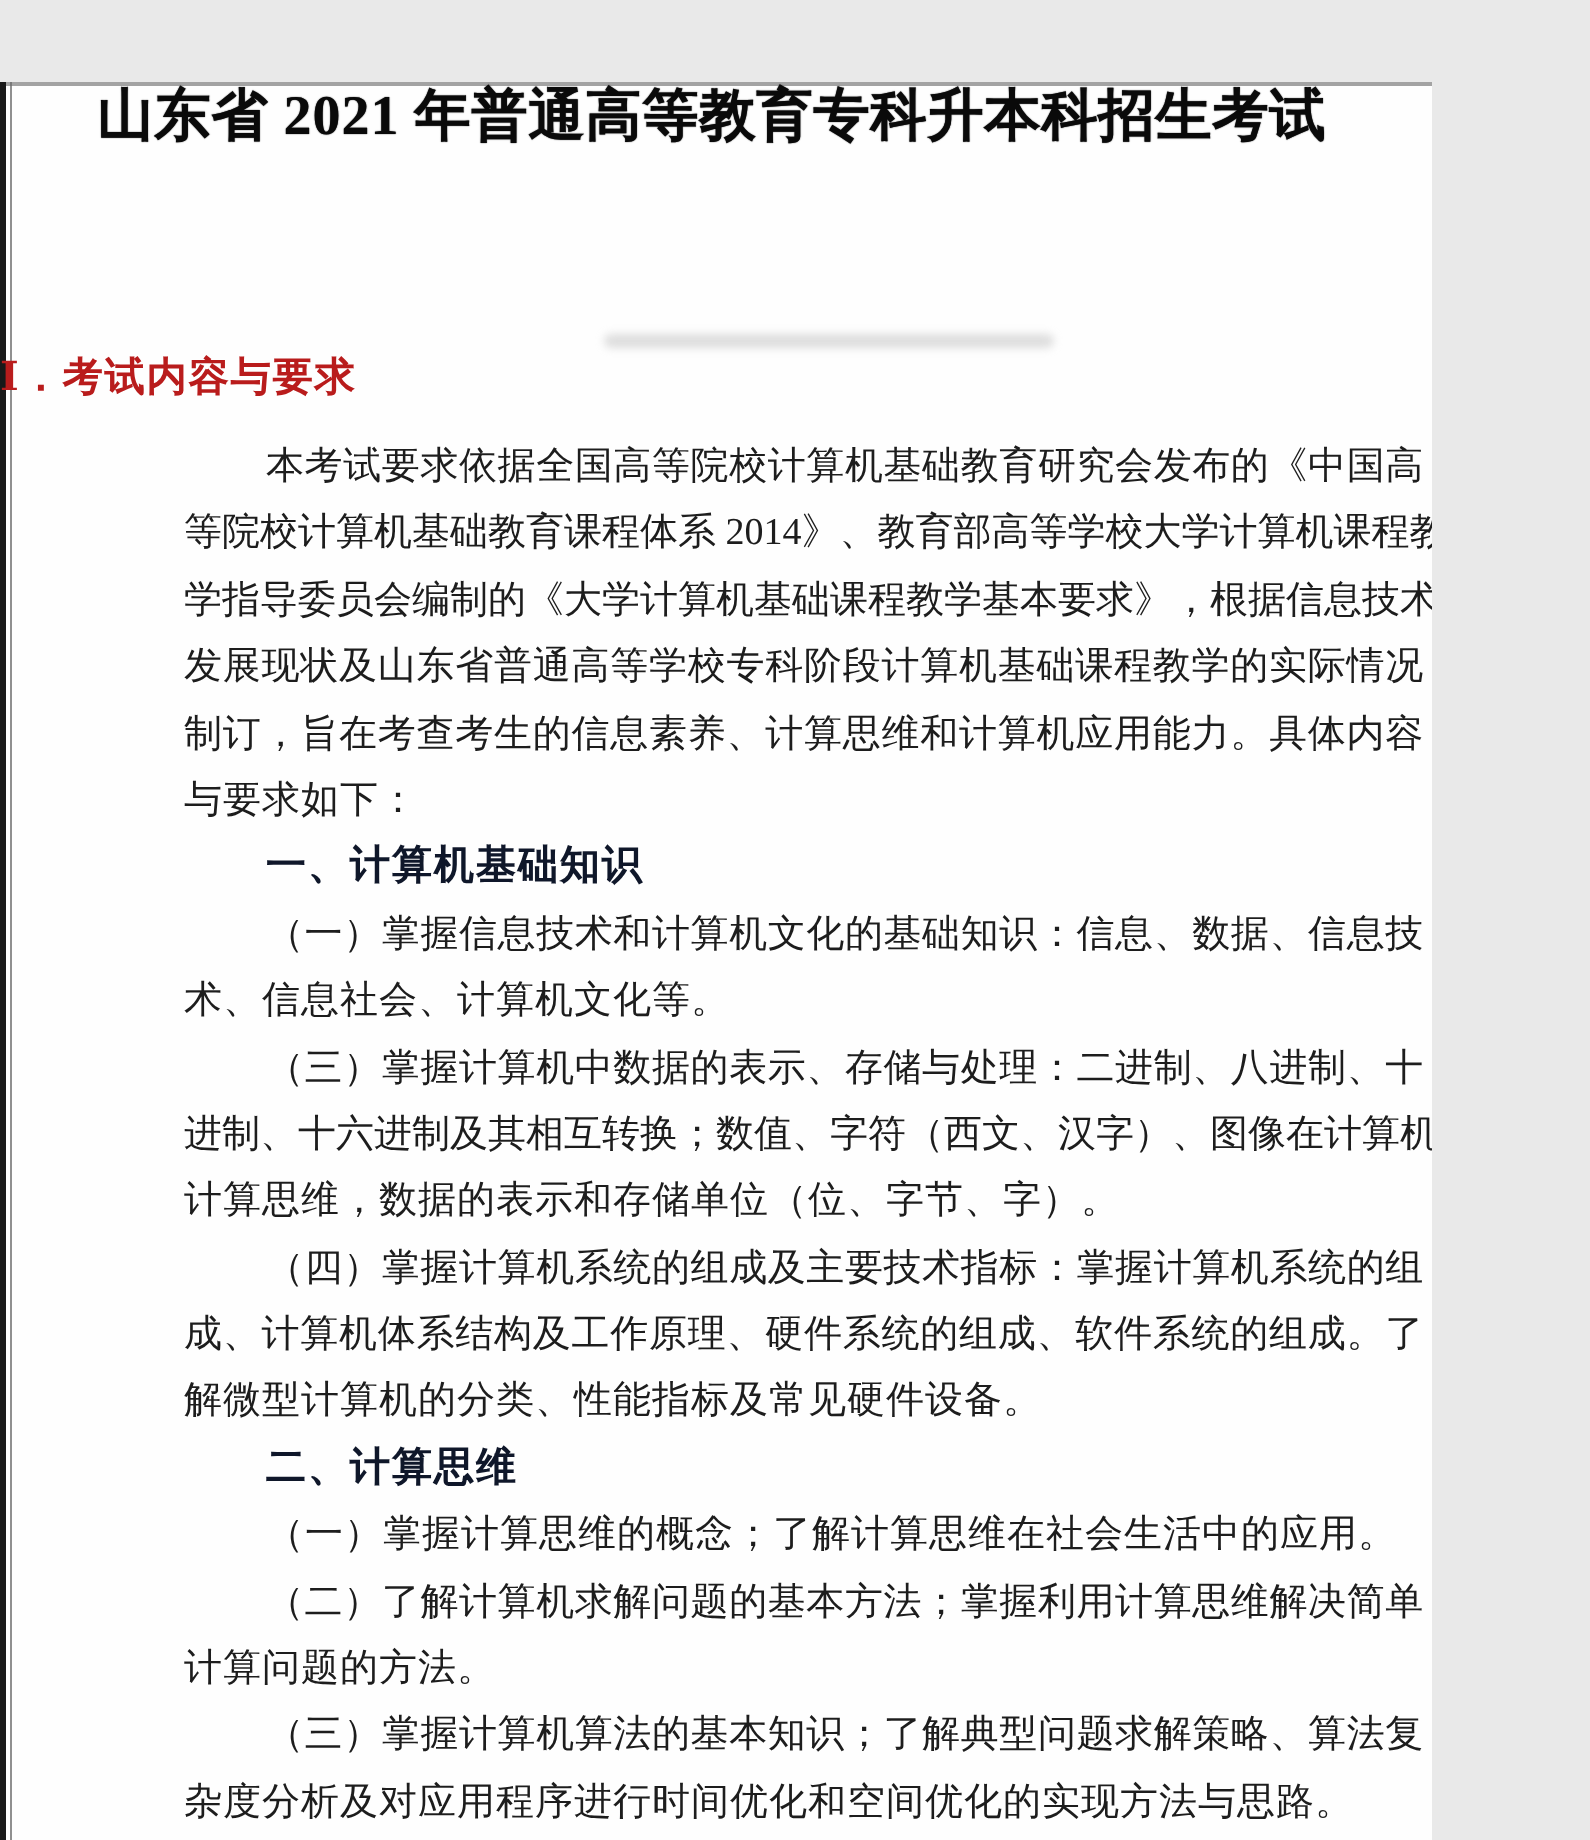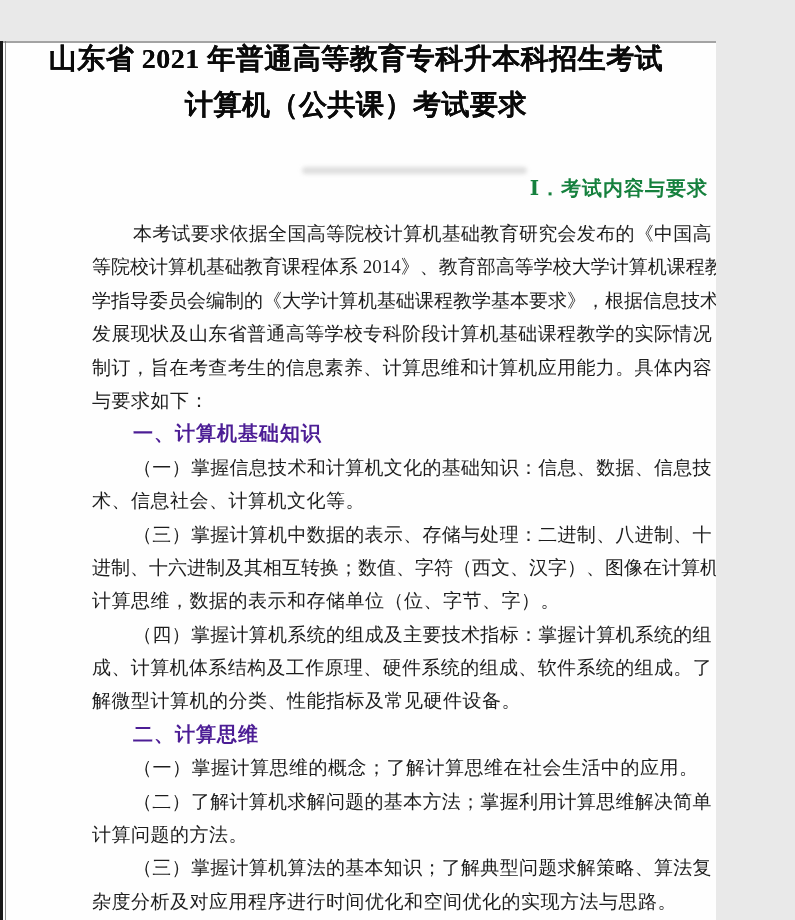--- a/index.html
+++ b/index.html
@@ -13,43 +13,42 @@
   .scan-top-line{position:absolute;top:0;left:0;width:795px;height:2px;background:#a3a3a3;}
   .scan-left-strip{position:absolute;top:0;left:0;width:2.5px;height:920px;background:#191919;}
   .scan-left-line{position:absolute;top:0;left:5px;width:1px;height:920px;background:#6b6b6b;opacity:.75;}
   .scan-right-line{position:absolute;top:0;left:787px;width:1.5px;height:852px;background:#3a3a3a;}
   .scan-smudge{position:absolute;top:126px;left:302px;width:225px;height:7px;background:#c3c3c3;filter:blur(2px);opacity:.55;border-radius:4px;}
   
   .title-block{position:absolute;top:-5px;left:6px;right:10px;text-align:center;}
   .title-line{font-size:28px;line-height:46px;font-weight:bold;color:#0a0a0a;
     text-shadow:0 0 .6px #0a0a0a;letter-spacing:.5px;white-space:nowrap;}
   
-  .section-heading{position:absolute;top:134px;left:0;right:8px;text-align:right;
-    font-size:20px;font-weight:bold;color:#15803d;letter-spacing:1px;}
+  .section-heading{position:absolute;top:134px;left:0;right:8px;text-align:left;
+    font-size:20px;font-weight:bold;color:#b91c1c;letter-spacing:1px;}
   
   .doc-body{position:absolute;top:176px;left:92px;width:620px;color:#1d1d1d;}
   .line{height:33.4px;line-height:33.4px;font-size:19px;letter-spacing:.5px;white-space:nowrap;}
   .line.jf{display:flex;justify-content:space-between;letter-spacing:0;}
   .line.jf span{display:inline-block;}
-  .line.bold{font-weight:bold;font-size:20px;color:#4c1d95;letter-spacing:1px;}
+  .line.bold{font-weight:bold;font-size:20px;color:#0f172a;letter-spacing:1px;}
 </style>
 </head>
 <body>
 
 <div class="screen">
 
   <div class="scan-top-line"></div>
   <div class="scan-left-strip"></div>
   <div class="scan-left-line"></div>
   <div class="scan-right-line"></div>
   <div class="scan-smudge"></div>
 
   <div class="title-block">
     <div class="title-line">山东省 2021 年普通高等教育专科升本科招生考试</div>
-    <div class="title-line">计算机（公共课）考试要求</div>
   </div>
 
   <div class="section-heading">Ⅰ．考试内容与要求</div>
 
   <div class="doc-body">
       <div class="line jf" style="padding-left: 41px;">
         <span>本</span>
         <span>考</span>
         <span>试</span>
         <span>要</span>

